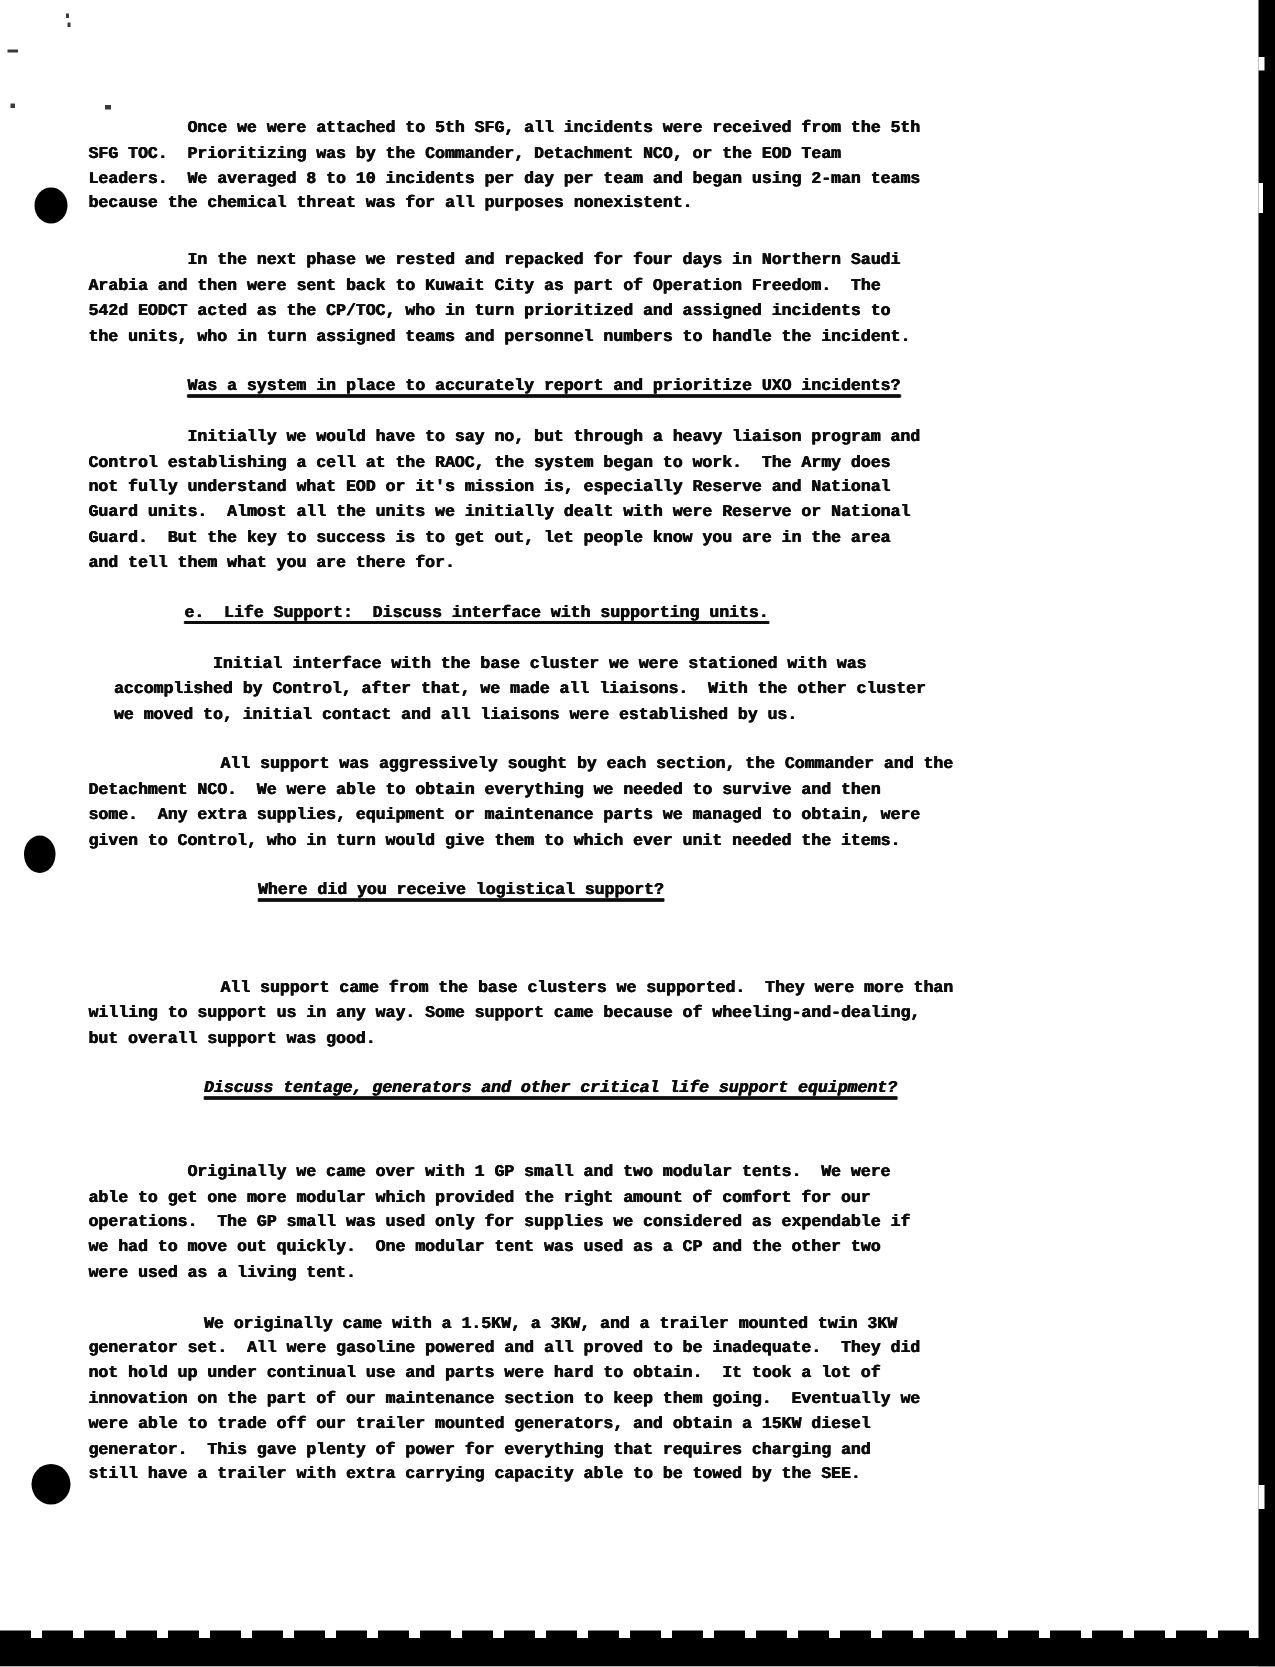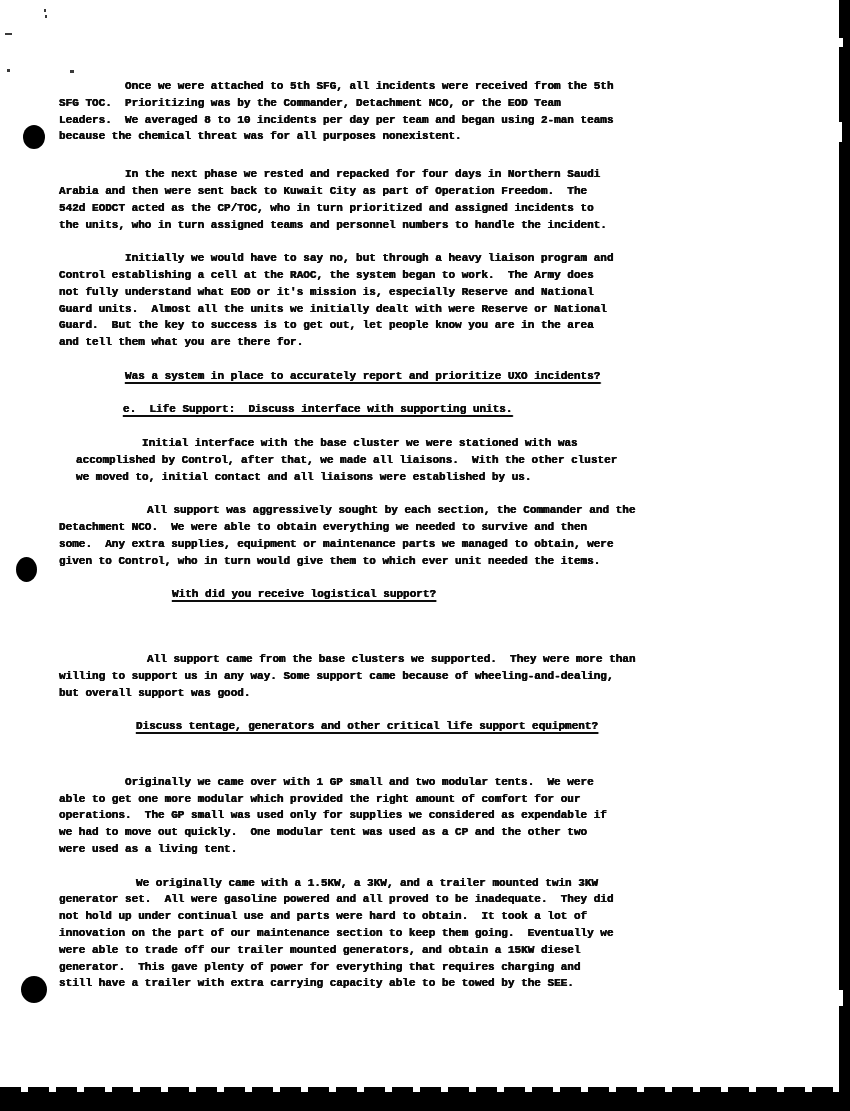--- a/index.html
+++ b/index.html
@@ -75,40 +75,40 @@
 
   <div class="content">
       <div class="block paragraph" style="text-indent: 66px;"><span class="txt">Once we were attached to 5th SFG, all incidents were received from the 5th
 SFG TOC.  Prioritizing was by the Commander, Detachment NCO, or the EOD Team
 Leaders.  We averaged 8 to 10 incidents per day per team and began using 2-man teams
 because the chemical threat was for all purposes nonexistent.</span></div>
       <div class="block paragraph" style="text-indent: 66px; margin-top: 21px;"><span class="txt">In the next phase we rested and repacked for four days in Northern Saudi
 Arabia and then were sent back to Kuwait City as part of Operation Freedom.  The
 542d EODCT acted as the CP/TOC, who in turn prioritized and assigned incidents to
 the units, who in turn assigned teams and personnel numbers to handle the incident.</span></div>
+      <div class="block heading" style="text-indent: 66px;"><span class="txt">Was a system in place to accurately report and prioritize UXO incidents?</span></div>
       <div class="block paragraph" style="text-indent: 66px;"><span class="txt">Initially we would have to say no, but through a heavy liaison program and
 Control establishing a cell at the RAOC, the system began to work.  The Army does
 not fully understand what EOD or it's mission is, especially Reserve and National
 Guard units.  Almost all the units we initially dealt with were Reserve or National
 Guard.  But the key to success is to get out, let people know you are in the area
 and tell them what you are there for.</span></div>
-      <div class="block heading" style="text-indent: 66px;"><span class="txt">Was a system in place to accurately report and prioritize UXO incidents?</span></div>
       <div class="block heading" style="text-indent: 64px;"><span class="txt">e.  Life Support:  Discuss interface with supporting units.</span></div>
       <div class="block paragraph" style="text-indent: 66px; margin-left: 17px;"><span class="txt">Initial interface with the base cluster we were stationed with was
 accomplished by Control, after that, we made all liaisons.  With the other cluster
 we moved to, initial contact and all liaisons were established by us.</span></div>
       <div class="block paragraph" style="text-indent: 88px;"><span class="txt">All support was aggressively sought by each section, the Commander and the
 Detachment NCO.  We were able to obtain everything we needed to survive and then
 some.  Any extra supplies, equipment or maintenance parts we managed to obtain, were
 given to Control, who in turn would give them to which ever unit needed the items.</span></div>
-      <div class="block heading" style="text-indent: 113px;"><span class="txt">With did you receive logistical support?</span></div>
+      <div class="block heading" style="text-indent: 113px;"><span class="txt">Where did you receive logistical support?</span></div>
       <div class="block paragraph" style="text-indent: 88px; margin-top: 48px;"><span class="txt">All support came from the base clusters we supported.  They were more than
 willing to support us in any way. Some support came because of wheeling-and-dealing,
 but overall support was good.</span></div>
-      <div class="block heading" style="text-indent: 77px;"><span class="txt">Discuss tentage, generators and other critical life support equipment?</span></div>
+      <div class="block heading" style="text-indent: 77px; font-style: italic;"><span class="txt">Discuss tentage, generators and other critical life support equipment?</span></div>
       <div class="block paragraph" style="text-indent: 66px; margin-top: 39px;"><span class="txt">Originally we came over with 1 GP small and two modular tents.  We were
 able to get one more modular which provided the right amount of comfort for our
 operations.  The GP small was used only for supplies we considered as expendable if
 we had to move out quickly.  One modular tent was used as a CP and the other two
 were used as a living tent.</span></div>
       <div class="block paragraph" style="text-indent: 77px;"><span class="txt">We originally came with a 1.5KW, a 3KW, and a trailer mounted twin 3KW
 generator set.  All were gasoline powered and all proved to be inadequate.  They did
 not hold up under continual use and parts were hard to obtain.  It took a lot of
 innovation on the part of our maintenance section to keep them going.  Eventually we
 were able to trade off our trailer mounted generators, and obtain a 15KW diesel

